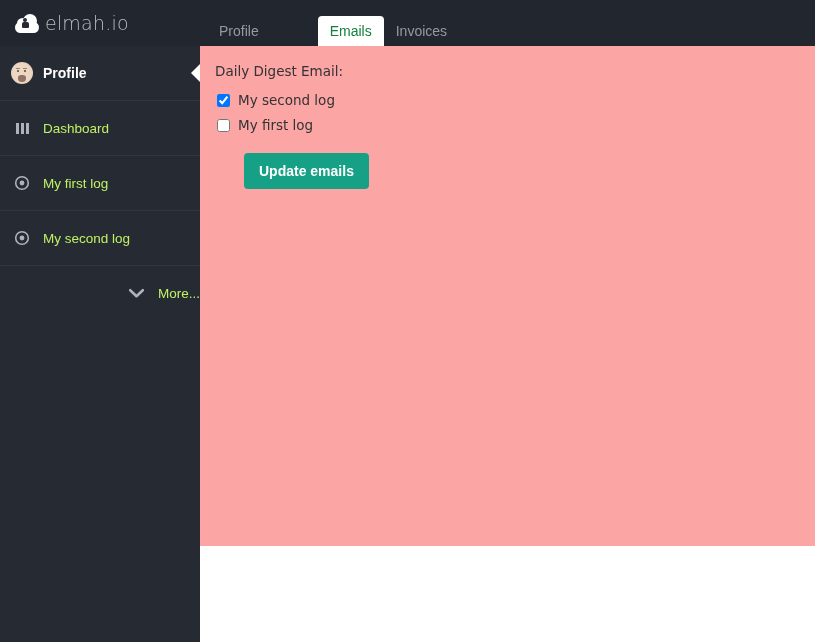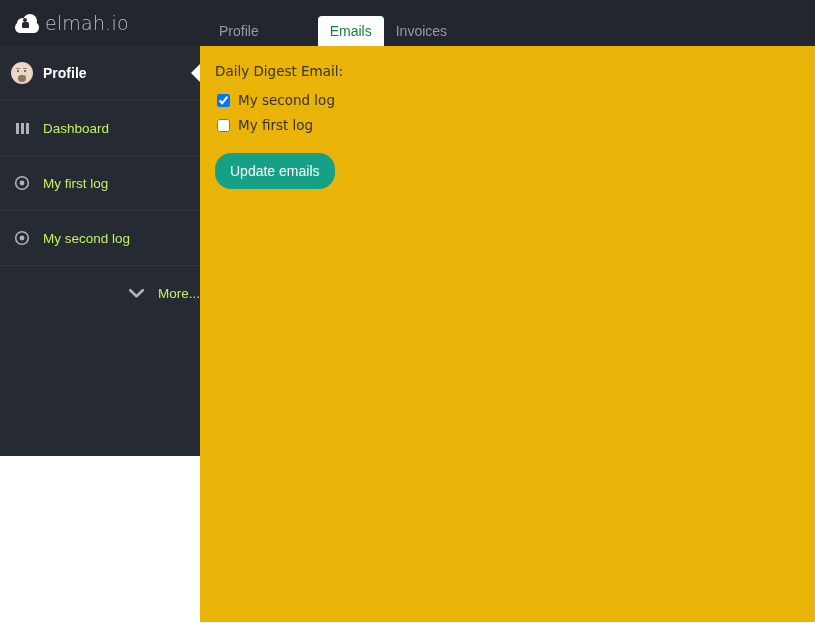--- a/index.html
+++ b/index.html
@@ -19,21 +19,21 @@
     height: 642px;
     background: #ffffff;
   }
 
   
   #sidebar {
     position: absolute;
     left: 0;
     top: 0;
     width: 200px;
-    height: 456px;
+    height: 642px;
     background: #262a33;
     z-index: 3;
   }
 
   .brand {
     height: 46px;
     display: flex;
     align-items: center;
     padding-left: 14px;
     background: #22262f;
@@ -269,22 +269,22 @@
   .tab .tab-sub {
     font-style: italic;
   }
 
   
   #content {
     position: absolute;
     left: 200px;
     top: 46px;
     width: 615px;
-    height: 576px;
-    background: #eab308;
+    height: 500px;
+    background: #fca5a5;
     padding: 17px 0 0 15px;
   }
 
   .field-label {
     font-size: 13.5px;
     color: #333333;
     margin-bottom: 10px;
     font-family: "DejaVu Sans", sans-serif;
   }
 
@@ -306,26 +306,27 @@
     cursor: pointer;
     font-family: "DejaVu Sans", sans-serif;
   }
 
   .btn-primary {
     margin-top: 14px;
     display: inline-block;
     background: #16a085;
     color: #ffffff;
     border: none;
-    border-radius: 16px;
+    border-radius: 4px;
     padding: 10px 15px;
     font-size: 14px;
-    font-weight: normal;
+    font-weight: bold;
     cursor: pointer;
     font-family: "Liberation Sans", sans-serif;
+    margin-left: 29px;
   }
 </style>
 </head>
 <body>
 
 <div id="app">
 
   <div id="sidebar">
 
     <div class="brand">

